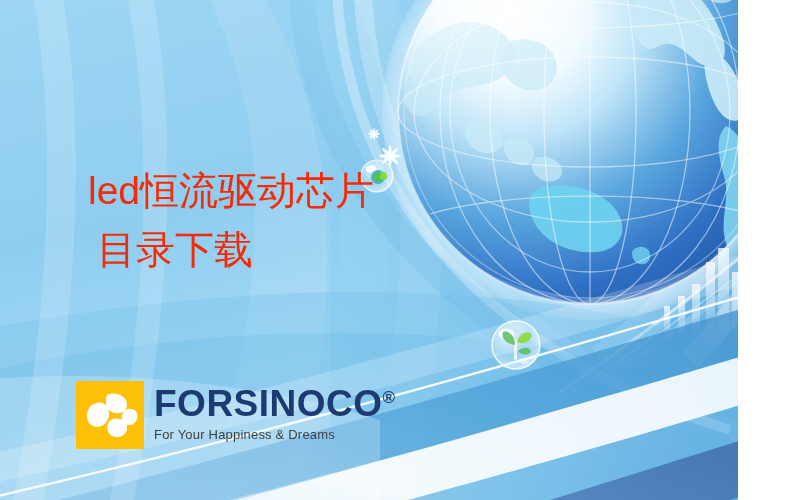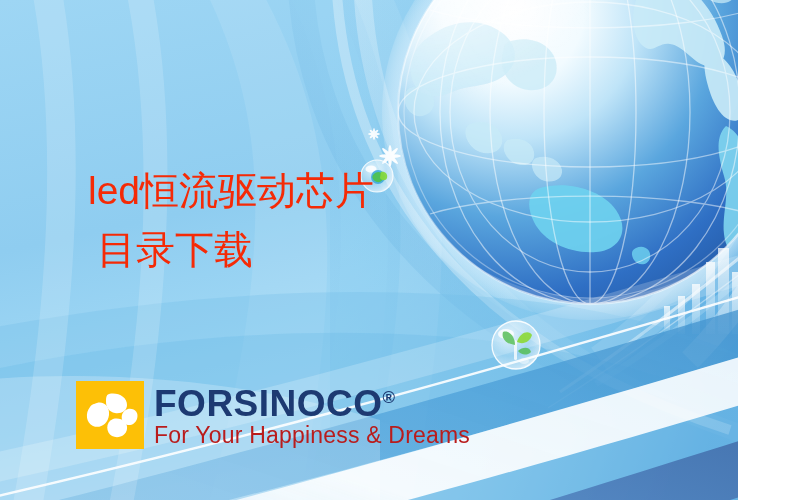--- a/index.html
+++ b/index.html
@@ -85,23 +85,23 @@
     white-space: nowrap;
     position: relative;
   }
   .logo-word .reg {
     font-size: 17px;
     vertical-align: super;
     line-height: 1;
     letter-spacing: 0;
   }
   .logo-tagline {
-    color: #b91c1c;
+    color: #404040;
     font-family: "Liberation Sans", sans-serif;
-    font-size: 23px;
+    font-size: 13px;
     font-weight: 400;
     line-height: 22px;
     letter-spacing: 0.2px;
     white-space: nowrap;
     margin-top: 1px;
   }
 </style>
 </head>
 <body>
 

